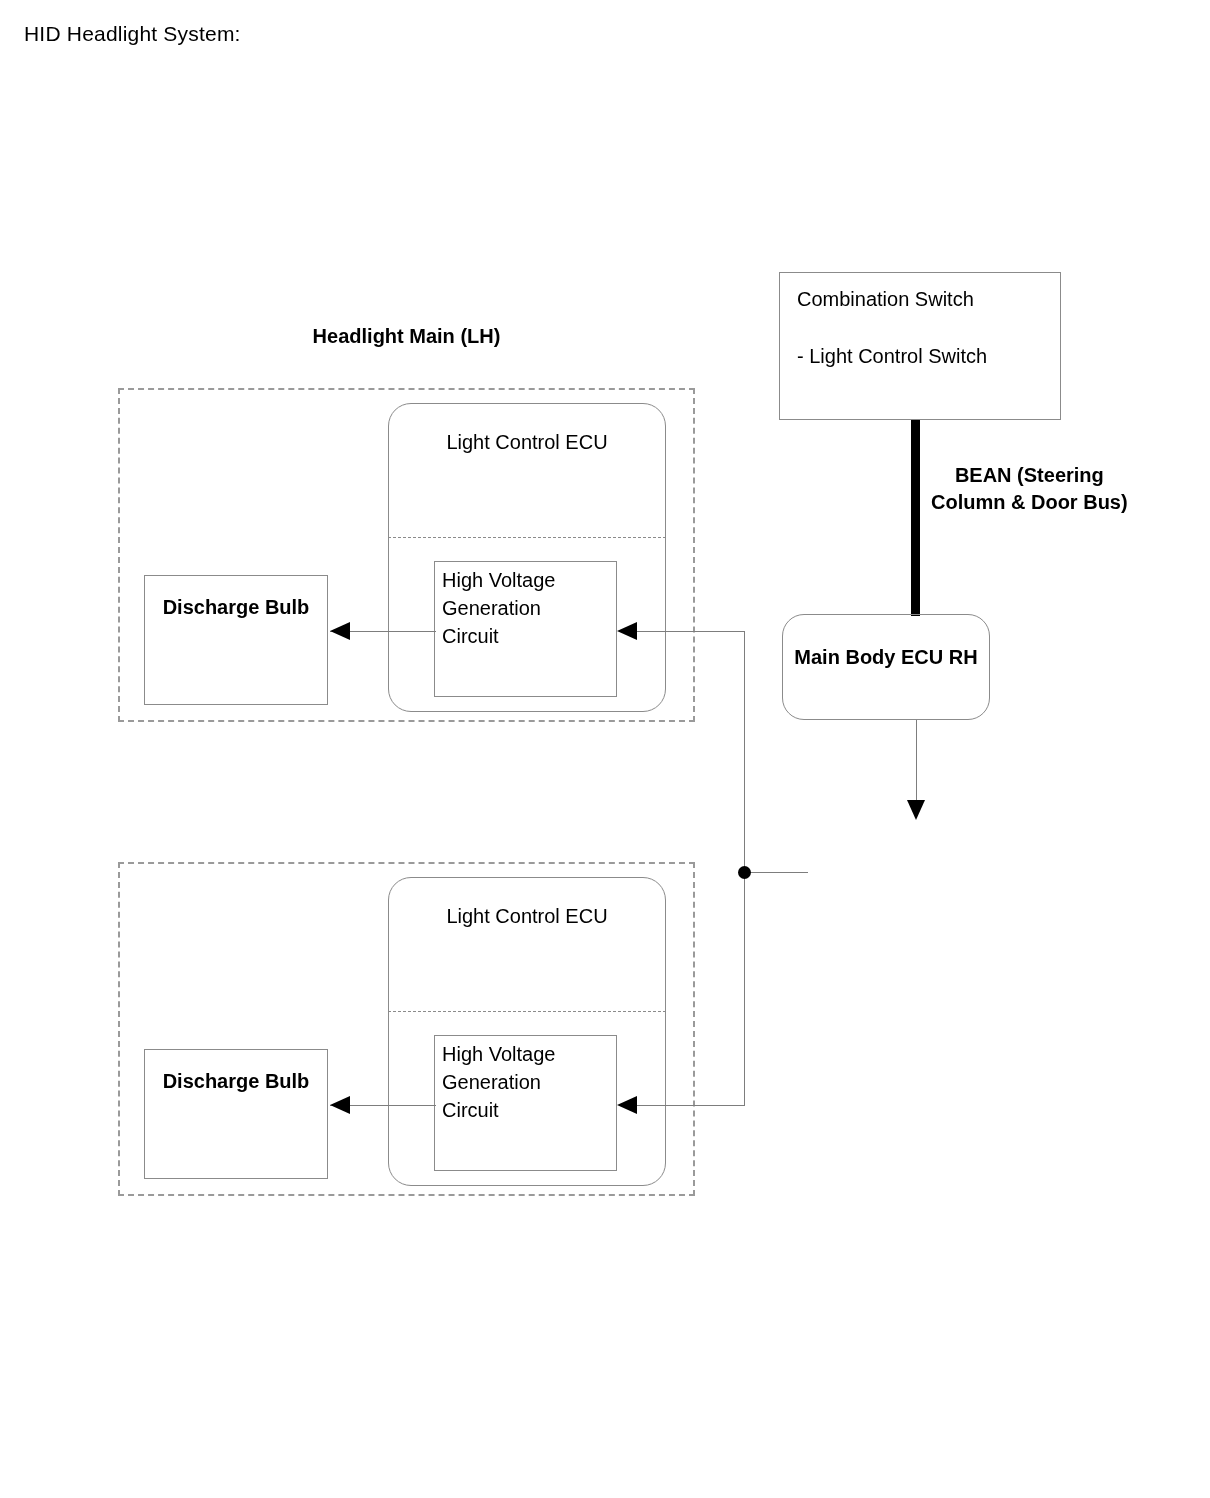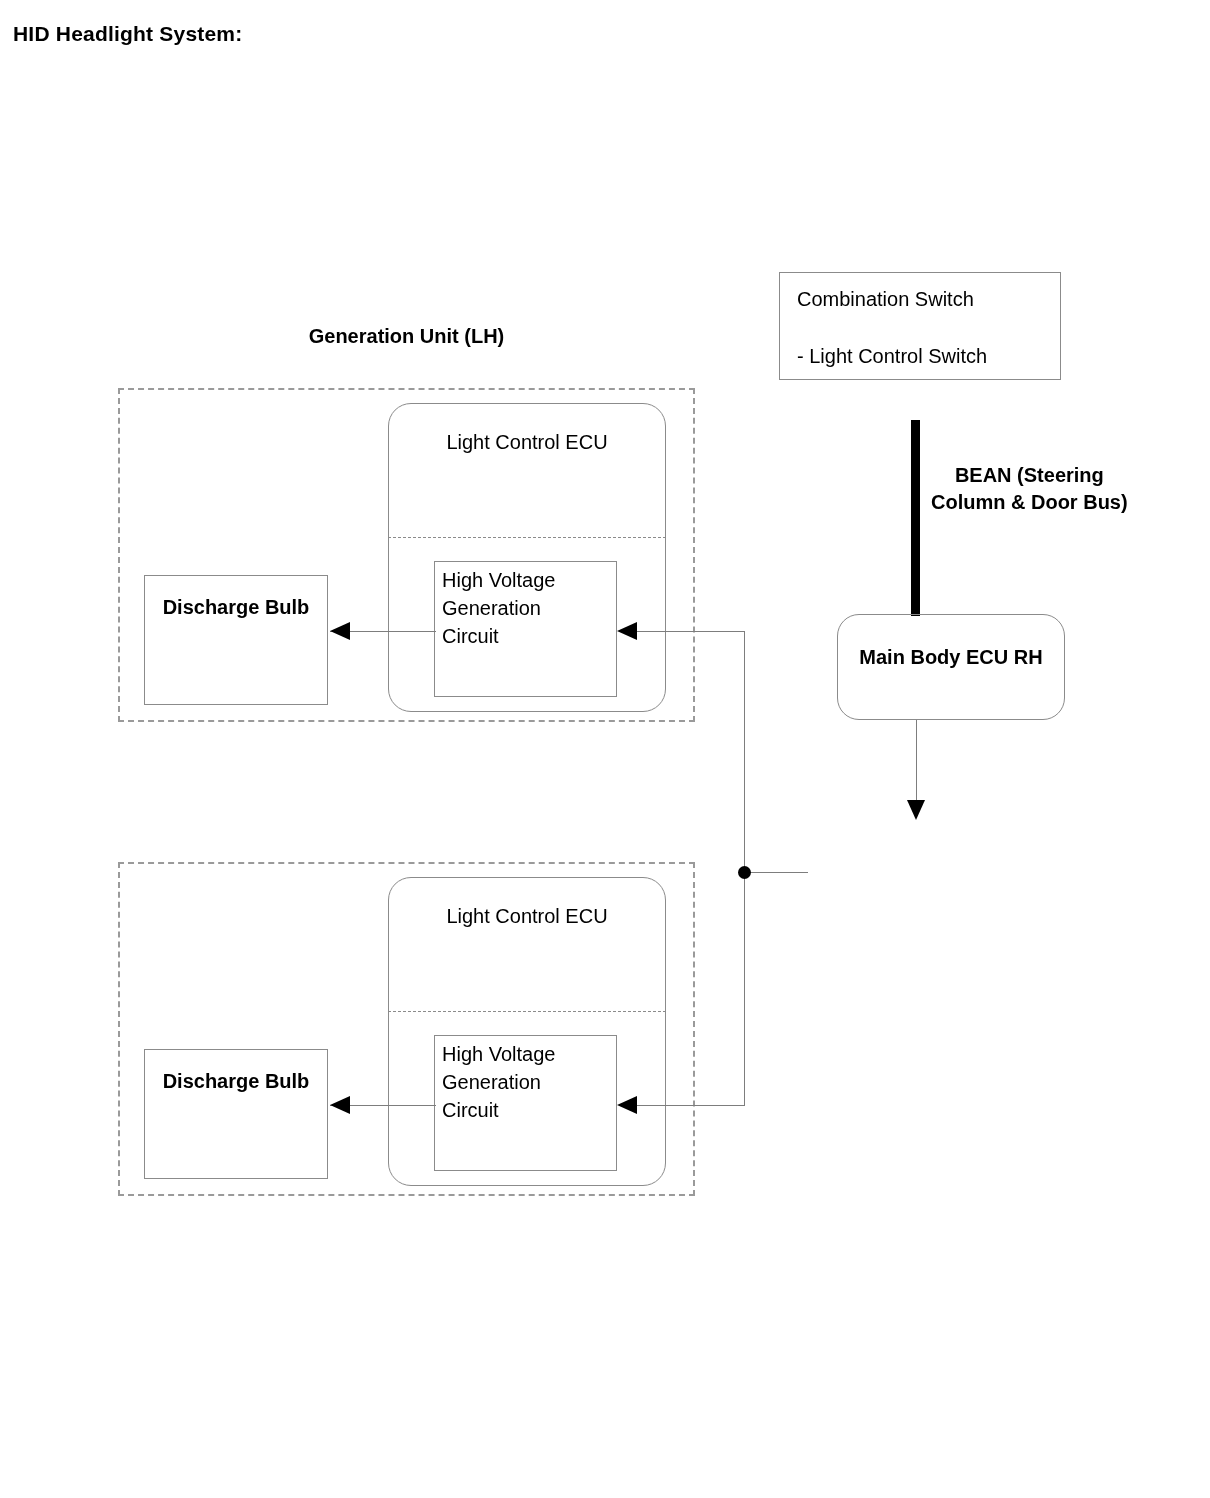--- a/index.html
+++ b/index.html
@@ -14,24 +14,24 @@
   #canvas {
     position: relative;
     width: 1210px;
     height: 1498px;
     background: #ffffff;
     overflow: hidden;
   }
 
   .page-title {
     position: absolute;
-    left: 13px;
+    left: 24px;
     top: 22px;
     font-size: 21px;
-    font-weight: bold;
+    font-weight: normal;
     letter-spacing: 0.2px;
     white-space: nowrap;
   }
 
   .unit-title {
     position: absolute;
     font-size: 20px;
     font-weight: bold;
     white-space: nowrap;
     text-align: center;
@@ -143,21 +143,21 @@
     border-top: 20px solid #000000;
   }
 </style>
 </head>
 <body>
 
 <div id="canvas">
 
   <div class="page-title">HID Headlight System:</div>
 
-  <div class="unit-title" style="left:118px; top:325px; width:577px;">Generation Unit (LH)</div>
+  <div class="unit-title" style="left:118px; top:325px; width:577px;">Headlight Main (LH)</div>
 
   <div class="unit-box" style="left:118px; top:388px; width:577px; height:334px;"></div>
 
   <div class="ecu-box" style="left:388px; top:403px; width:278px; height:309px;">
     <div class="ecu-label" style="top:27px;">Light Control ECU</div>
     <div class="ecu-divider" style="left:-1px; top:133px; width:278px;"></div>
   </div>
 
   <div class="plain-box" style="left:434px; top:561px; width:183px; height:136px;">
     <div class="box-label" style="left:7px; top:4px;">High Voltage
@@ -192,30 +192,30 @@
   <div class="plain-box" style="left:144px; top:1049px; width:184px; height:130px;">
     <div class="box-label-center" style="top:20px;">Discharge Bulb</div>
   </div>
 
   <div class="wire-h" style="left:330px; top:1105px; width:106px;"></div>
   <div class="arrow-left" style="left:330px; top:1096px;"></div>
 
   <div class="wire-h" style="left:637px; top:1105px; width:108px;"></div>
   <div class="arrow-left" style="left:617px; top:1096px;"></div>
 
-  <div class="plain-box" style="left:779px; top:272px; width:282px; height:108px;">
+  <div class="plain-box" style="left:779px; top:272px; width:282px; height:148px;">
     <div class="box-label" style="left:17px; top:12px;">Combination Switch</div>
     <div class="box-label" style="left:17px; top:69px;">- Light Control Switch</div>
   </div>
 
   <div class="bus-line" style="left:911px; top:420px; width:9px; height:196px;"></div>
   <div class="bean-label" style="left:931px; top:462px;">BEAN (Steering
 Column &amp; Door Bus)</div>
 
-  <div class="rounded-box" style="left:837px; top:614px; width:228px; height:106px;">
+  <div class="rounded-box" style="left:782px; top:614px; width:208px; height:106px;">
     <div class="box-label-center" style="top:31px;">Main Body ECU RH</div>
   </div>
 
   <div class="wire-v" style="left:916px; top:720px; height:83px;"></div>
   <div class="arrow-down" style="left:907px; top:800px;"></div>
 
 
   <div class="wire-h" style="left:744px; top:872px; width:64px;"></div>
   <div class="wire-v" style="left:744px; top:631px; height:474px;"></div>
   <div class="junction-dot" style="left:738px; top:866px;"></div>

